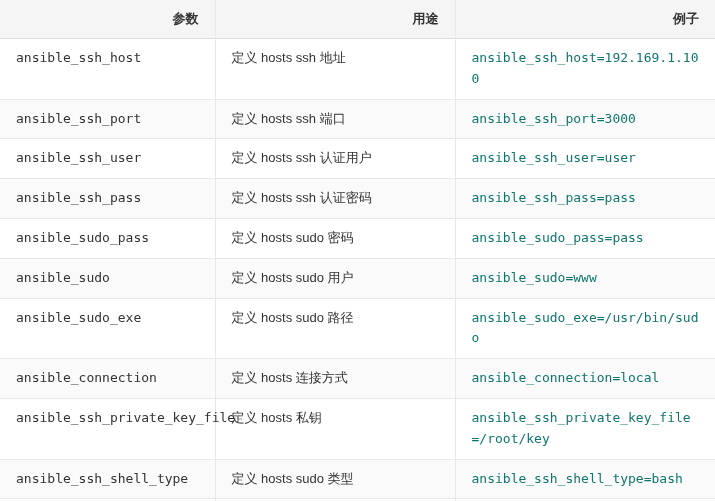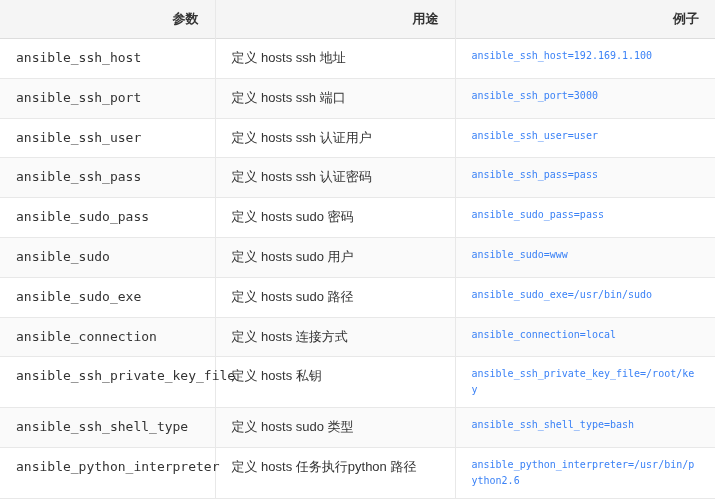--- a/index.html
+++ b/index.html
@@ -71,23 +71,23 @@
       font-family: monospace;
       font-size: 13px;
     }
 
     .td-usage {
       color: #333;
       margin-left: 32px;
     }
 
     .td-example {
-      color: #3b82f6;
+      color: #0f766e;
       font-family: monospace;
-      font-size: 10px;
+      font-size: 13px;
       word-break: break-all;
     }
   </style>
 </head>
 <body>
 
 <table>
   <colgroup>
     <col class="col-param">
     <col class="col-usage">

